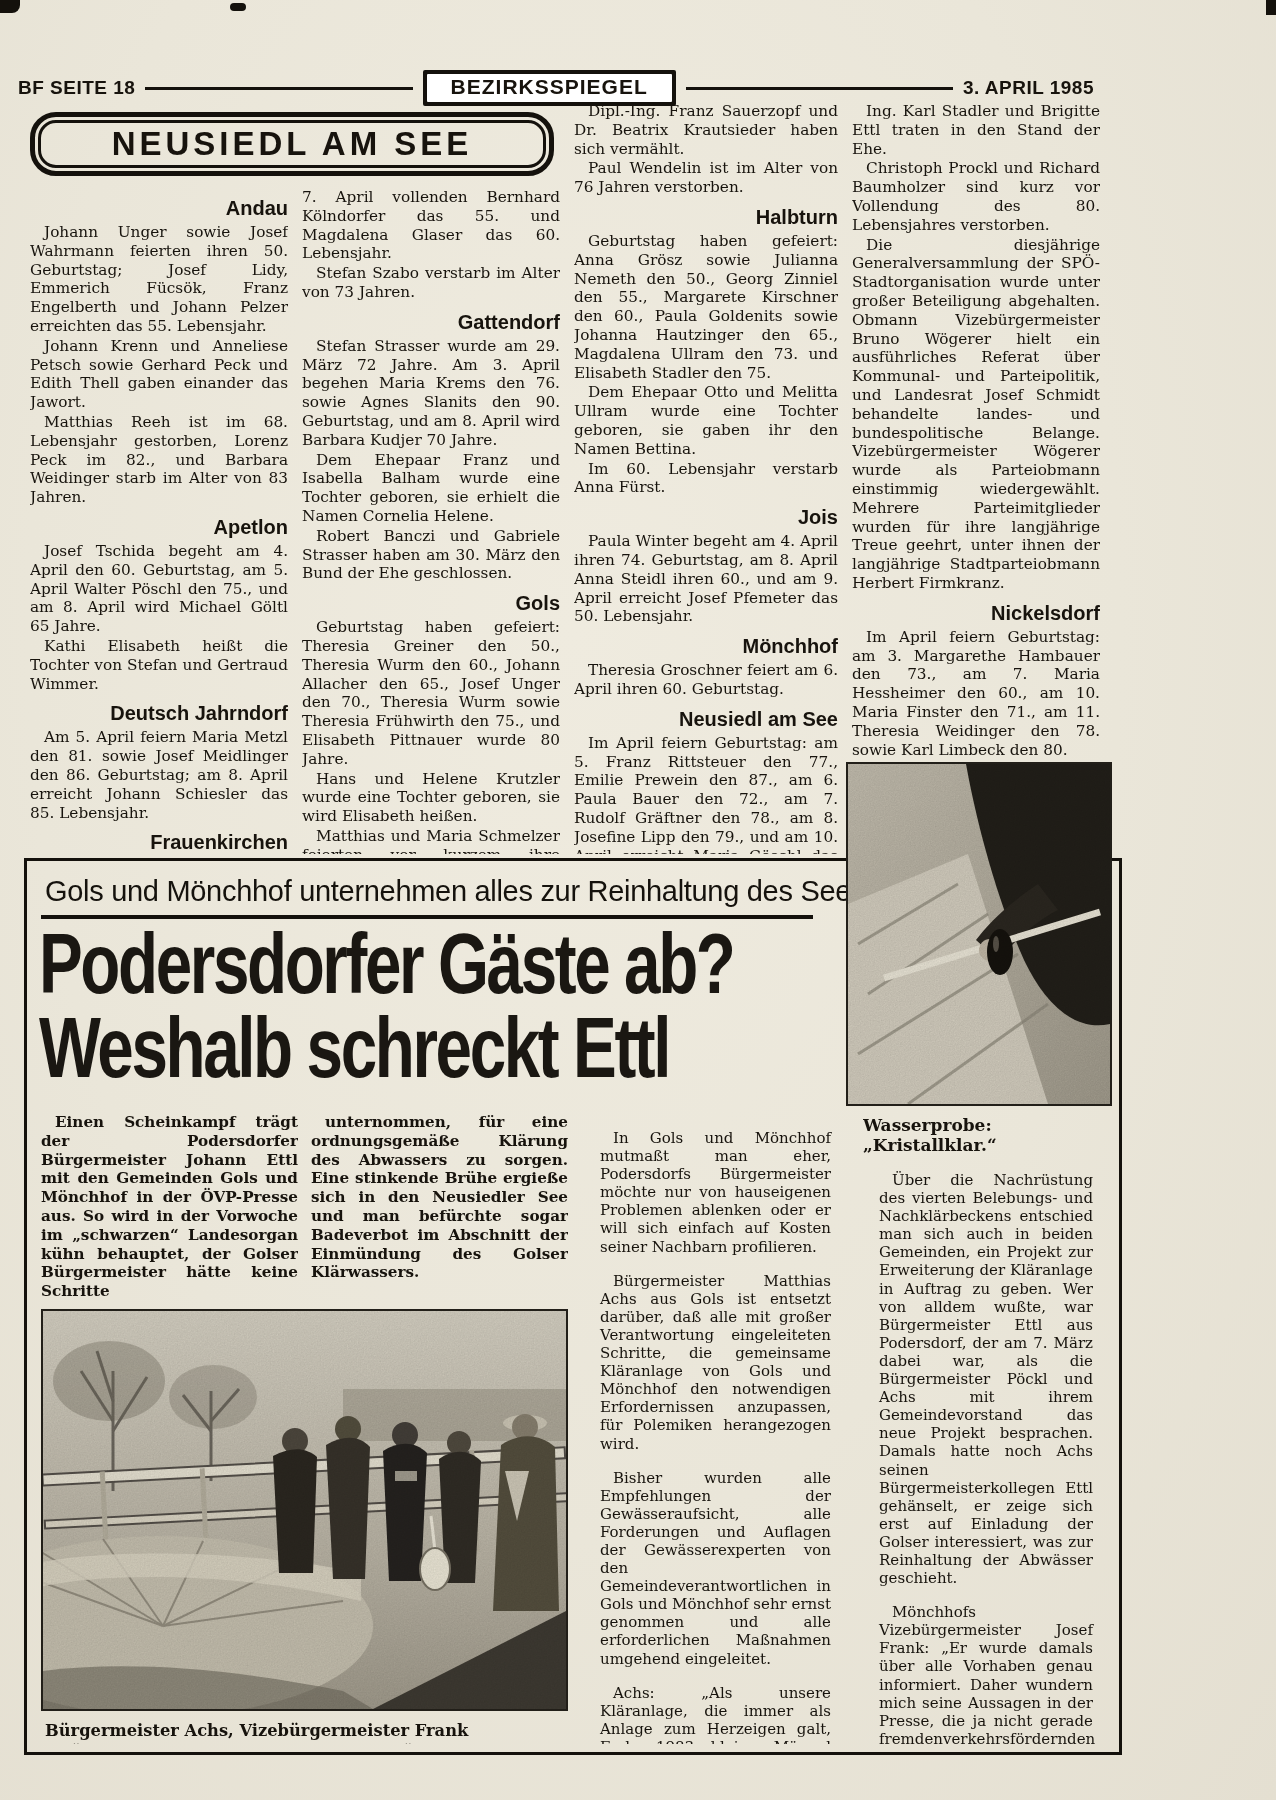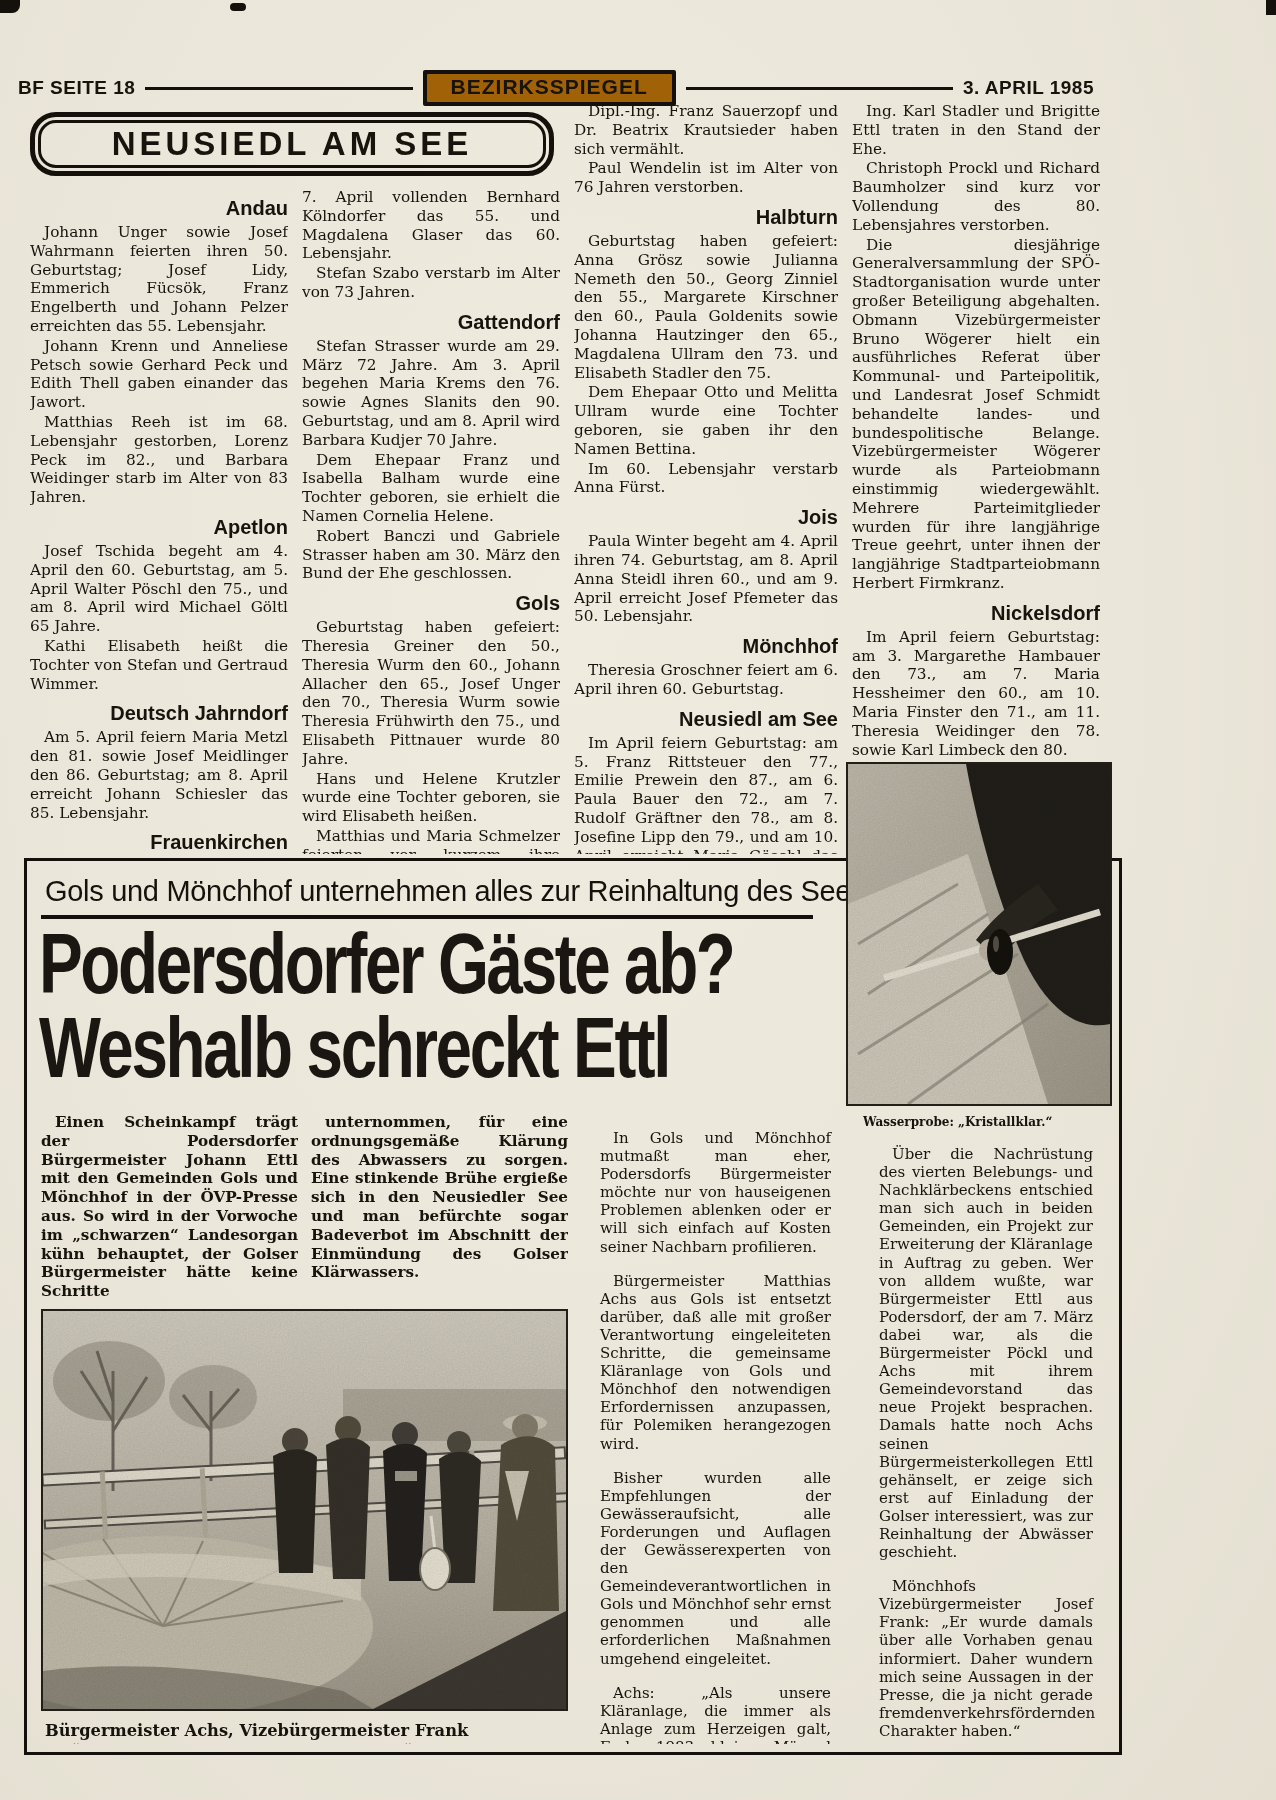--- a/index.html
+++ b/index.html
@@ -5,21 +5,21 @@
   html,body{margin:0;padding:0;}
   .page{position:relative;width:1276px;height:1800px;background:
     radial-gradient(ellipse at 45% 35%, #efebdf 0%, #eae6d9 55%, #e4dfd1 100%);
     color:#17130d;overflow:hidden;font-family:"DejaVu Serif",serif;}
   .mark{position:absolute;background:#14110c;}
   
   .masthead{position:absolute;top:70px;left:18px;width:1076px;display:flex;align-items:center;gap:10px;}
   .mh-label{font-family:"Liberation Sans",sans-serif;font-weight:bold;font-size:19px;letter-spacing:.5px;white-space:nowrap;}
   .mh-rule{flex:1;height:3px;background:#14110c;}
   .bz-outer{background:#14110c;padding:4px;border-radius:2px;}
-  .bz-inner{background:#a16207;padding:1px 24px 3px;border-radius:1px;}
+  .bz-inner{background:#ffffff;padding:1px 24px 3px;border-radius:1px;}
   .bz-inner span{font-family:"Liberation Sans",sans-serif;font-weight:bold;font-size:21px;letter-spacing:1px;}
   
   .top-section{position:absolute;top:102px;left:30px;width:1076px;height:752px;display:flex;gap:14px;overflow:hidden;}
   .ncol{overflow:hidden;}
   .ncol1{width:258px;padding-top:86px;}
   .ncol2{width:258px;padding-top:86px;}
   .ncol3{width:264px;}
   .ncol4{width:248px;}
   .region-box{position:absolute;top:10px;left:0;width:524px;height:64px;border:5px solid #14110c;border-radius:26px;padding:3px;box-sizing:border-box;}
   .region-box-inner{width:100%;height:100%;border:3px solid #14110c;border-radius:18px;display:flex;align-items:center;justify-content:center;box-sizing:border-box;}
@@ -39,21 +39,21 @@
   .leads{display:flex;gap:13px;}
   .lead-col{width:257px;overflow:hidden;}
   .leadp{font-weight:bold;font-size:15.2px;line-height:18.8px;text-align:justify;text-indent:14px;margin:0;}
   .artp{font-size:15px;line-height:18.1px;text-align:justify;text-indent:13px;margin:16px;}
   .art-col3{width:263px;overflow:hidden;}
   .art-col4{width:246px;overflow:hidden;}
   .main-photo{margin-top:8px;width:523px;height:398px;border:2px solid #221f19;background:#b9b3a5;}
   .main-photo svg,.water-photo svg{display:block;width:100%;height:100%;}
   .main-caption{font-weight:bold;font-size:16.3px;line-height:21px;margin-top:9px;padding:0 4px;}
   .water-photo{position:absolute;top:762px;left:846px;width:262px;height:340px;border:2px solid #221f19;background:#b9b3a5;z-index:3;}
-  .water-caption{font-weight:bold;font-size:12px;margin:2px 0 8px;}
+  .water-caption{font-weight:bold;font-size:17px;margin:2px 0 8px;}
 </style>
 </head>
 <body>
 
 <div class="page">
 
   <div class="mark" style="top:0;left:0;width:20px;height:13px;border-radius:0 0 8px 0;"></div>
   <div class="mark" style="top:3px;left:230px;width:16px;height:8px;border-radius:4px;"></div>
   <div class="mark" style="top:0;right:0;width:10px;height:15px;"></div>
 

